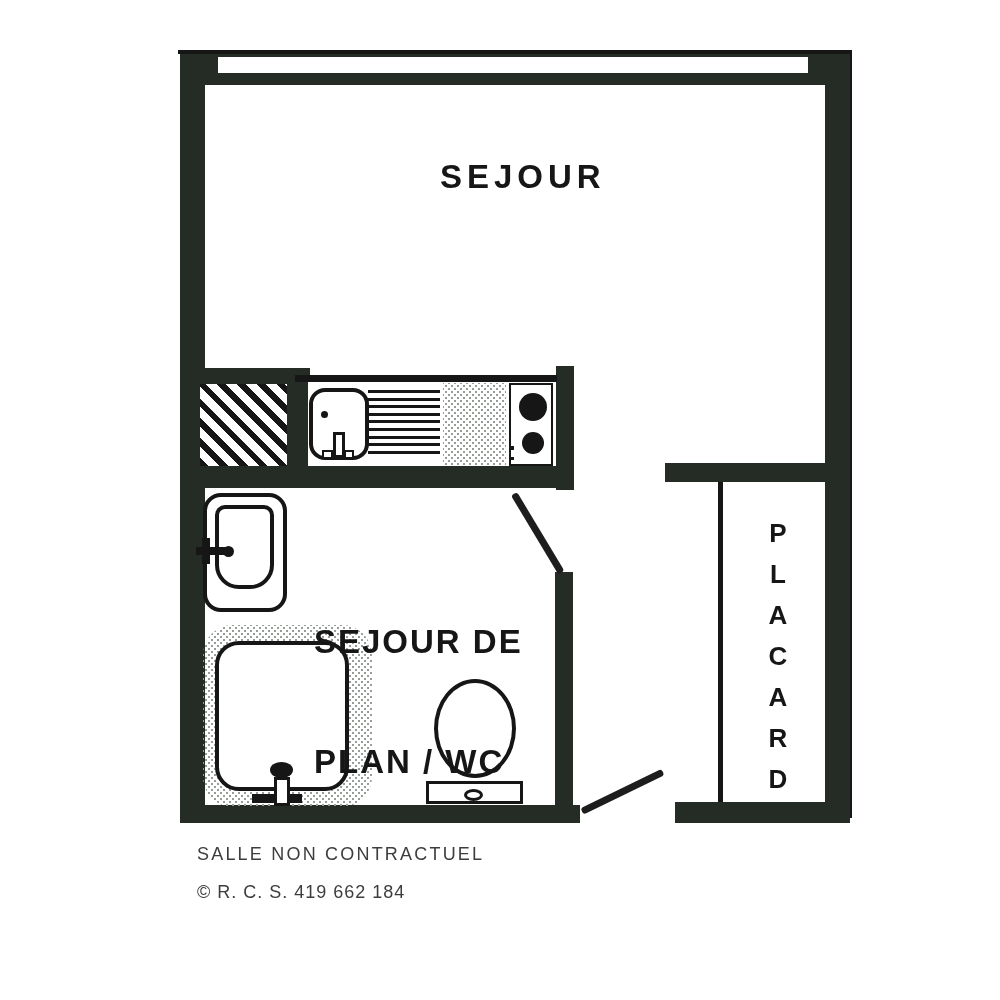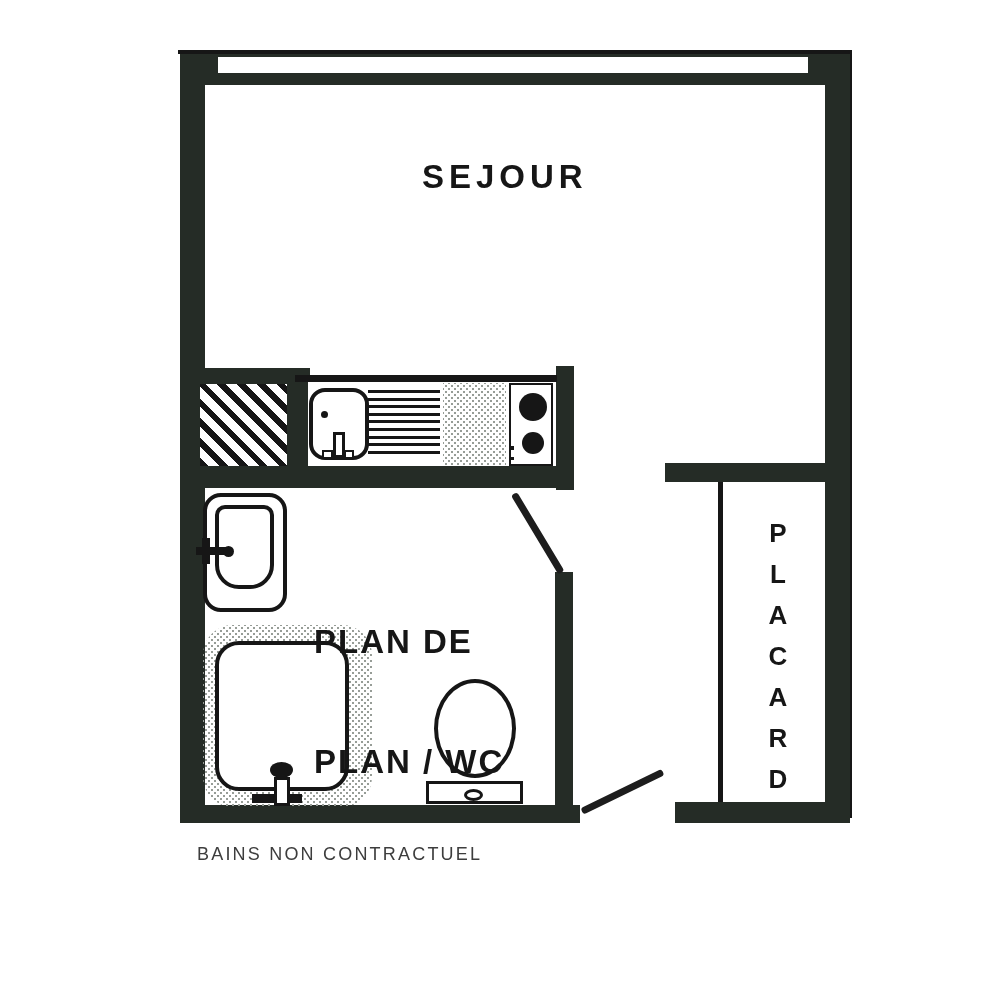--- a/index.html
+++ b/index.html
@@ -82,21 +82,21 @@
   .wc-handle   {left:464px;top:789px;width:19px;height:12px;border:3px solid var(--ink,#161616);border-radius:50%;}
 
   
   .door-bath {left:517px;top:492px;width:92px;height:7px;background:#1d1d1d;
               transform:rotate(59deg);transform-origin:0 0;border-radius:3px;}
   .door-entry{left:582px;top:808px;width:90px;height:7px;background:#1d1d1d;
               transform:rotate(-26deg);transform-origin:0 50%;border-radius:3px;}
 
   
   .room-label{color:var(--ink,#161616);font-weight:700;white-space:pre;}
-  .t-sejour  {left:422px;top:158px;font-size:33px;letter-spacing:5px;}
+  .t-sejour  {left:440px;top:158px;font-size:33px;letter-spacing:5px;}
   .t-cuisine {left:358px;top:314px;font-size:33px;letter-spacing:3px;}
   .t-sdb     {left:314px;top:542px;font-size:33px;letter-spacing:2px;line-height:40px;}
   .t-sdb span{display:block;}
   .t-placard {left:762px;top:518px;font-size:26px;letter-spacing:11px;font-weight:700;
               writing-mode:vertical-rl;text-orientation:upright;}
   .footer-text{color:var(--footer_ink,#3d3d3d);font-weight:400;}
   .t-footer1 {left:197px;top:844px;font-size:18px;letter-spacing:2.2px;}
   .t-footer2 {left:197px;top:882px;font-size:18px;letter-spacing:1px;}
 </style>
 </head>
@@ -150,20 +150,21 @@
   <div class="abs white tub-faucet"></div>
   <div class="abs white wc-base"></div>
   <div class="abs white wc-bowl"></div>
   <div class="abs white wc-handle"></div>
 
   <div class="abs door-bath"></div>
   <div class="abs door-entry"></div>
 
   <div class="abs room-label t-sejour">SEJOUR</div>
   <div class="abs room-label t-sdb">
-    <span>PLAN DE</span>
+    <span>SEJOUR DE</span>
     <span>PLAN / WC</span>
   </div>
   <div class="abs room-label t-placard">PLACARD</div>
 
-  <div class="abs footer-text t-footer1">BAINS NON CONTRACTUEL</div>
+  <div class="abs footer-text t-footer1">SALLE NON CONTRACTUEL</div>
+  <div class="abs footer-text t-footer2">© R. C. S. 419 662 184</div>
 
 </div>
 
 </body></html>

